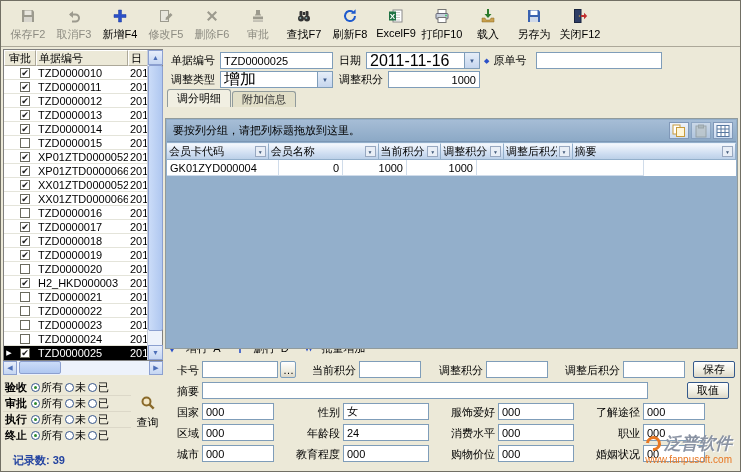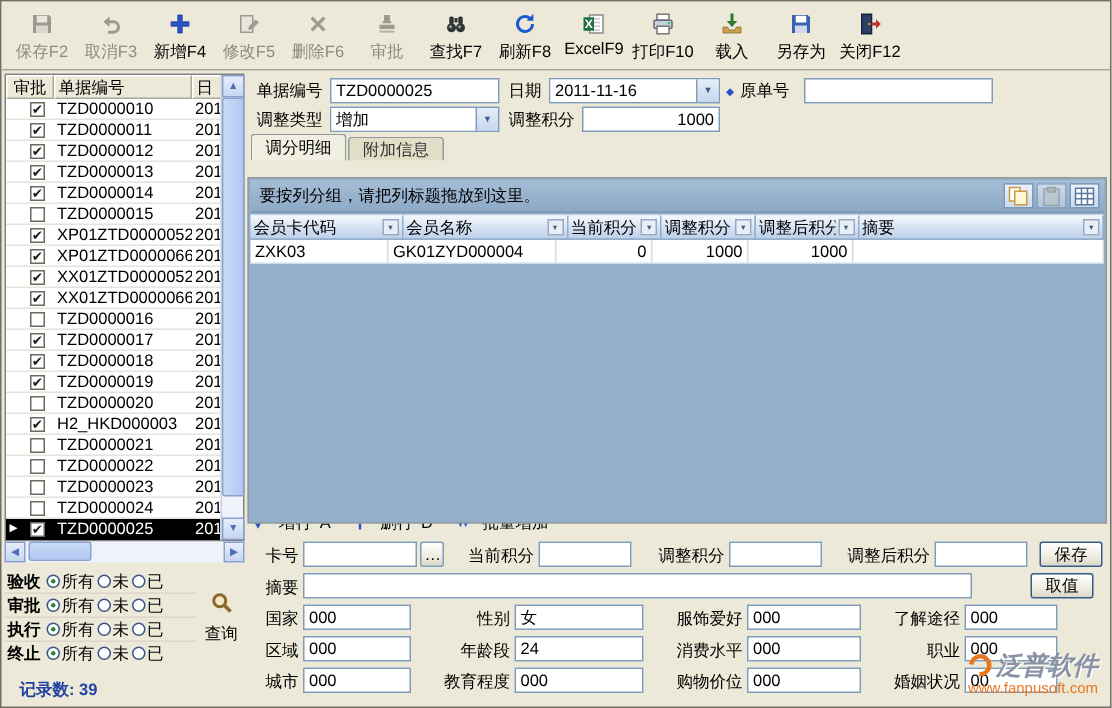--- a/index.html
+++ b/index.html
@@ -52,21 +52,21 @@
   .main{position:absolute;left:164px;top:48px;right:2px;bottom:2px}
   .ftop{position:absolute;top:2px;left:0;right:0;height:38px;padding-left:6px}
   .frow{display:flex;align-items:center;height:19px}
   .flbl{display:inline-block;white-space:nowrap;overflow:hidden;margin-right:3px}
   .w46{width:46px}.w24{width:24px}.w40{width:40px}
   .ml6{margin-left:6px}
   input.xp{border:1px solid #7F9DB9;background:#fff;height:17px;font-size:11px;padding:0 3px;font-family:"Liberation Sans",sans-serif;color:#000}
   input.xp.num{text-align:right}
   .i113{width:113px}.i126{width:126px}.i92{width:92px}
   .combo{display:flex;height:17px;border:1px solid #7F9DB9;background:#fff}
-  .combo .cval{border:none;outline:none;flex:1;min-width:0;font-size:11px;padding:0 3px;font-family:"Liberation Sans",sans-serif}
+  .combo .cval{border:none;outline:none;flex:1;min-width:0;font-size:16px;padding:0 3px;font-family:"Liberation Sans",sans-serif}
   .combo .cbtn{width:15px;background:linear-gradient(#E6EEF8,#C6D6EE);border-left:1px solid #7F9DB9;color:#3C5A8C;font-size:6px;display:flex;align-items:center;justify-content:center}
   .c114{width:114px}.c113{width:113px}
   .fmark{color:#2B50C8;font-size:7px;margin:0 4px 0 4px}
 
   .tabs{position:absolute;top:40px;left:0;height:18px;display:flex;padding-left:2px;align-items:flex-end}
   .tab{height:16px;padding:0 9px;border:1px solid #919B9C;border-bottom:none;background:#E2DFC8;display:flex;align-items:center;margin-right:1px;border-radius:3px 3px 0 0;color:#333}
   .tab.active{height:18px;background:#F1EFE2;color:#000;position:relative;z-index:3}
 
   .tabc{position:absolute;top:69px;left:0;right:0;height:231px;border:1px solid #919B9C;background:#93AFCB;z-index:2}
   .groupbar{position:absolute;top:1px;left:1px;right:1px;height:22px;background:linear-gradient(#A6BDD6,#8CA9C6);border-bottom:1px solid #7A96B4;display:flex;align-items:center;padding-left:6px}
@@ -579,21 +579,20 @@
               <span class="ghl">调整后积分</span>
               <span class="fbtn">▼</span>
             </div>
             <div class="gh" style="width: 167px;">
               <span class="ghl">摘要</span>
               <span class="fbtn">▼</span>
             </div>
           </div>
         <div>
             <div class="grow">
-              <div class="gc" style="width: 92px;">ZXK03</div>
               <div class="gc" style="width: 112px;">GK01ZYD000004</div>
               <div class="gc num" style="width: 64px;">0</div>
               <div class="gc num" style="width: 64px;">1000</div>
               <div class="gc num" style="width: 70px;">1000</div>
               <div class="gc" style="width: 167px;"></div>
             </div>
           </div>
       </div>
     </div>
 

